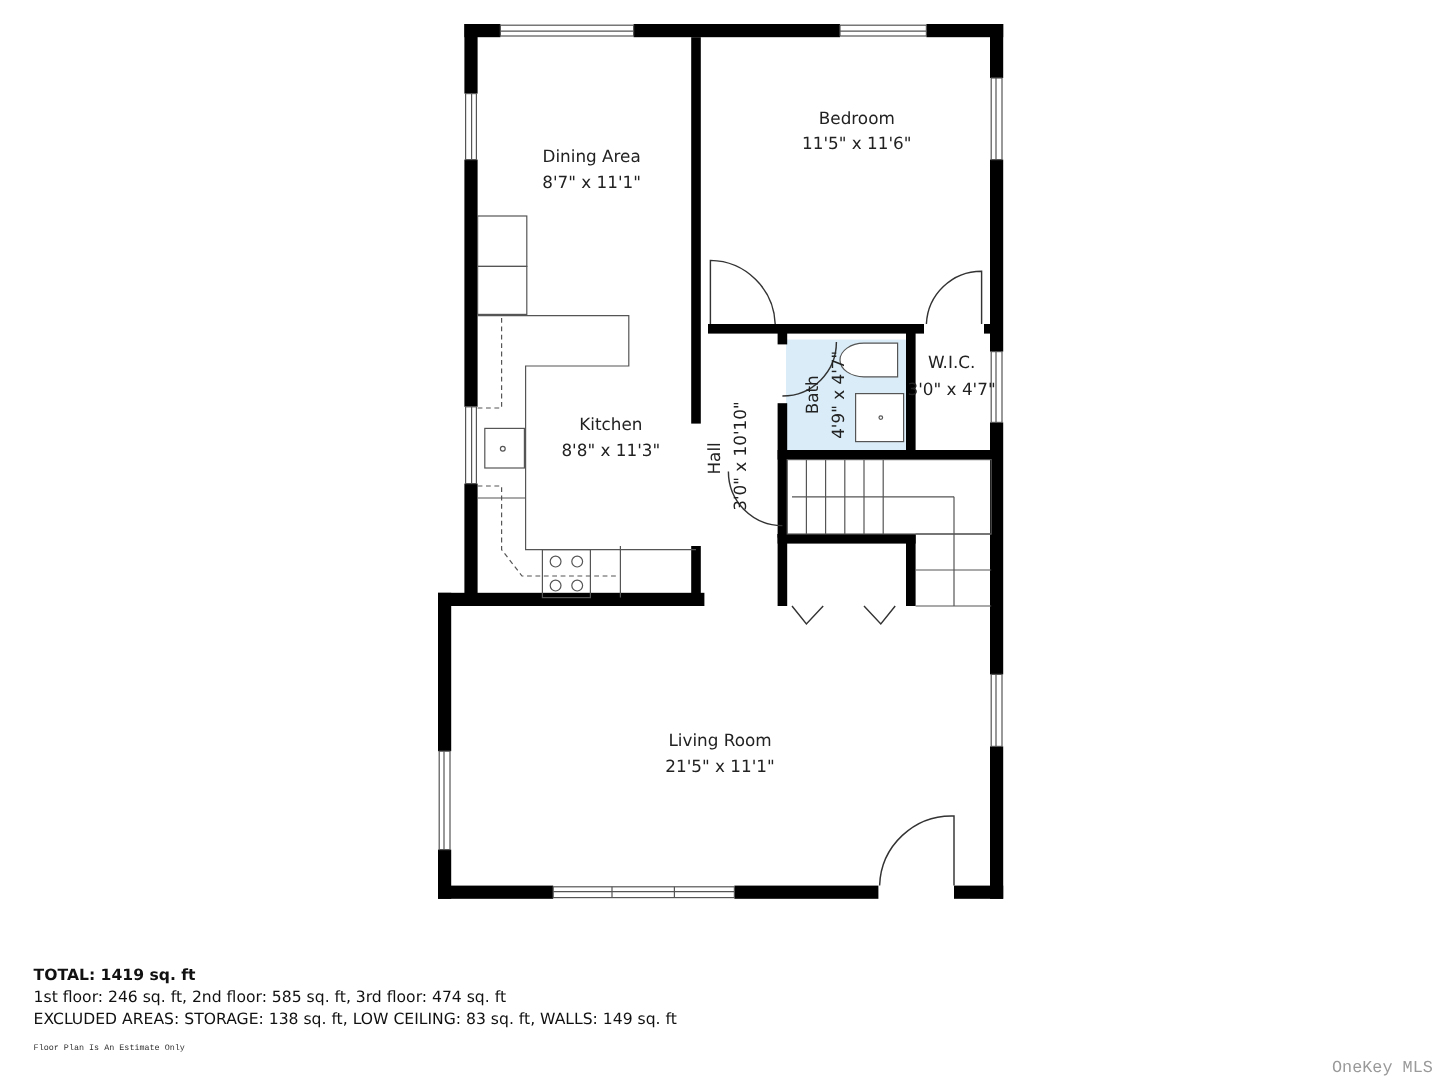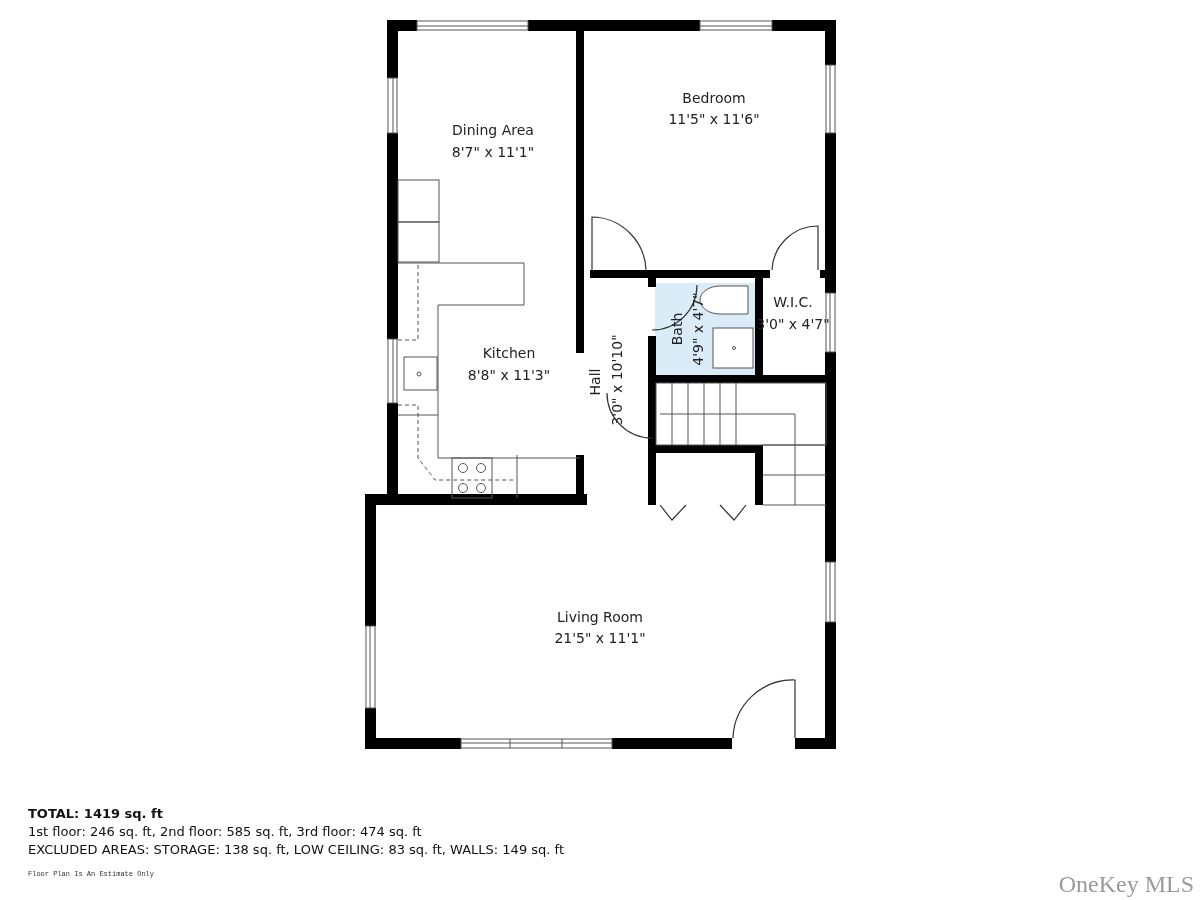--- a/index.html
+++ b/index.html
@@ -4,21 +4,21 @@
 <style>
   html, body { margin: 0; padding: 0; background: #ffffff; }
   body { width: 1200px; height: 900px; position: relative; overflow: hidden; font-family: "DejaVu Sans", sans-serif; }
   #plan { position: absolute; left: 0; top: 0; width: 1200px; height: 900px; }
   .room-label { font-family: "DejaVu Sans", sans-serif; font-size: 14px; fill: #222; text-anchor: middle; }
   .summary { position: absolute; left: 0; width: 1200px; text-align: left; color: #111; font-family: "DejaVu Sans", sans-serif; margin-left: 28px; }
   .total { top: 806px; font-size: 13px; font-weight: bold; }
   .floors { top: 824px; font-size: 13px; }
   .excluded { top: 842px; font-size: 13px; }
   .disclaimer { top: 870px; font-size: 7px; color: #333; font-family: Liberation Mono, monospace; }
-  .watermark { position: absolute; right: 6px; bottom: 2px; font-family: Liberation Serif, serif; font-size: 24px; color: #9a9a9a; margin-top: 35px; }
+  .watermark { position: absolute; right: 6px; bottom: 2px; font-family: Liberation Mono, monospace; font-size: 14px; color: #9a9a9a; margin-top: 35px; }
 </style>
 </head>
 <body>
 
 <svg id="plan" viewBox="0 0 1200 900" xmlns="http://www.w3.org/2000/svg">
 
   <rect x="655" y="283" width="100" height="92" fill="#d9ecf7"></rect>
 
   <g fill="#000">
 

